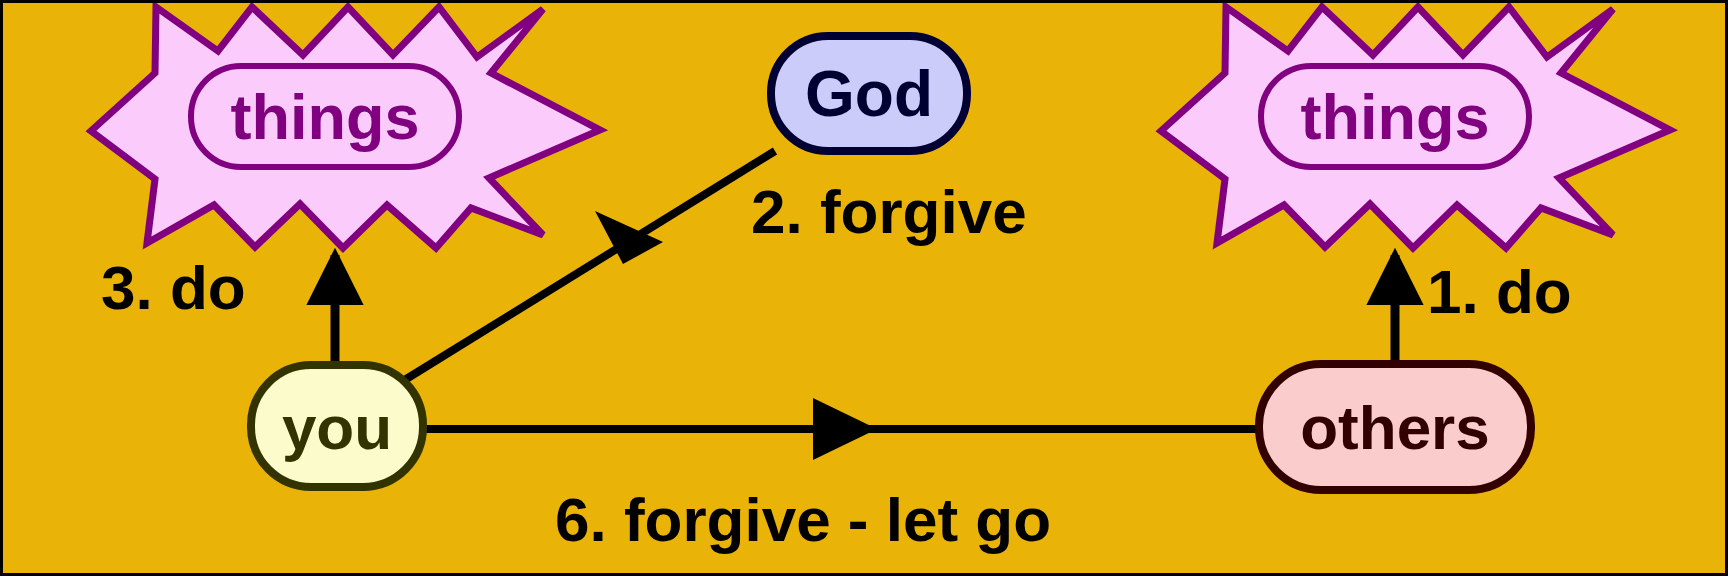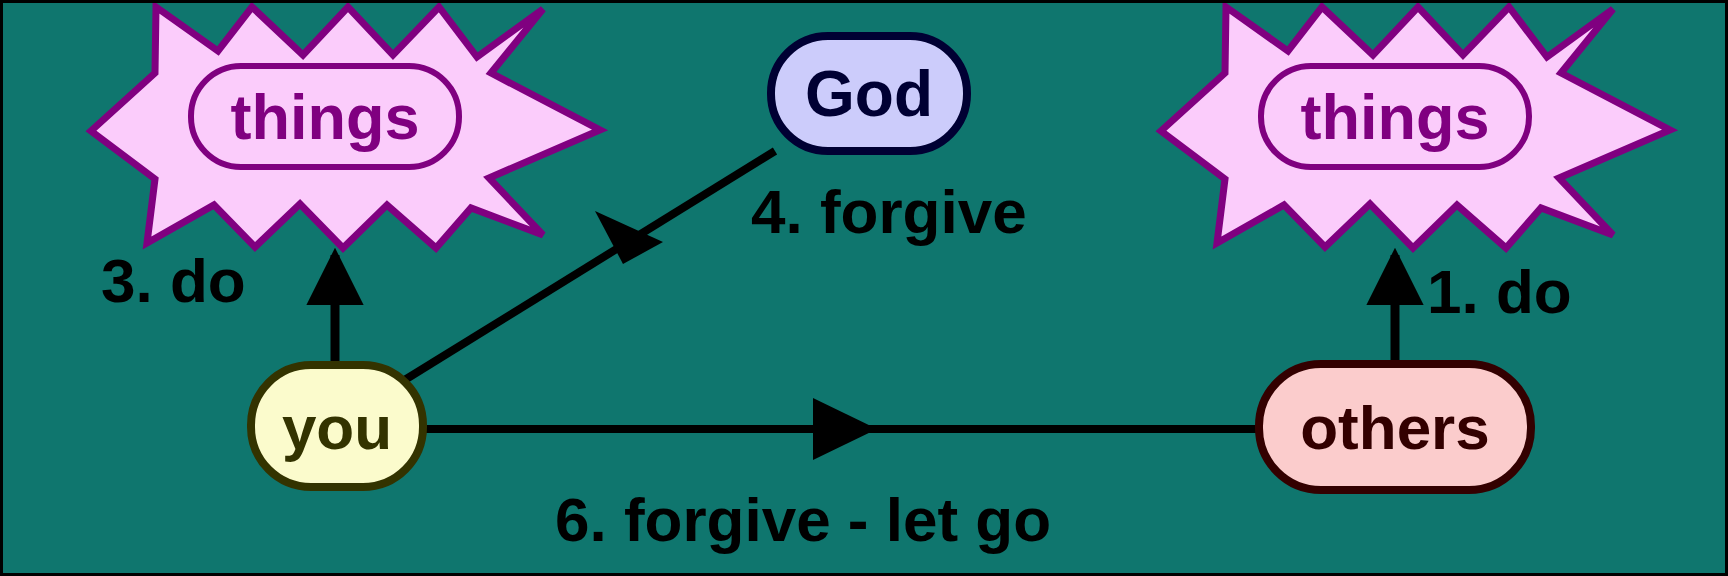--- a/index.html
+++ b/index.html
@@ -4,21 +4,21 @@
 <style>
   html, body {
     margin: 0;
     padding: 0;
     background: #ffffff;
   }
   #canvas {
     position: relative;
     width: 1728px;
     height: 576px;
-    background: #0f766e;
+    background: #eab308;
     border: 3px solid #000000;
     box-sizing: border-box;
     overflow: hidden;
     font-family: "Liberation Sans", sans-serif;
     padding-left: 16px;
   }
   svg.layer {
     position: absolute;
     left: 0;
     top: 0;
@@ -26,21 +26,21 @@
     height: 576px;
   }
   .lbl {
     position: absolute;
     font-family: "Liberation Sans", sans-serif;
     font-weight: bold;
     color: #000000;
     white-space: nowrap;
     line-height: 1;
   }
-  #label-3do   { left: 98px;  top: 247px; font-size: 62px; }
+  #label-3do   { left: 98px;  top: 254px; font-size: 62px; }
   #label-4forgive { left: 748px; top: 178px; font-size: 62px; }
   #label-1do   { left: 1424px; top: 258px; font-size: 62px; }
   #label-2forgive { left: 552px; top: 486px; font-size: 62px; }
 
   .node-text {
     font-family: "Liberation Sans", sans-serif;
     font-weight: bold;
     dominant-baseline: central;
     text-anchor: middle;
   }
@@ -102,19 +102,19 @@
     </g>
 
     <g>
       <rect x="1256" y="361" width="272" height="126" rx="62" ry="62" fill="#fbcccc" stroke="#330000" stroke-width="8"></rect>
       <text class="node-text" x="1392" y="424" font-size="62" fill="#330000">others</text>
     </g>
   </svg>
 
   <div class="lbl" id="label-3do">3. do</div>
 
-  <div class="lbl" id="label-4forgive">4. forgive</div>
+  <div class="lbl" id="label-4forgive">2. forgive</div>
 
   <div class="lbl" id="label-1do">1. do</div>
 
   <div class="lbl" id="label-2forgive">6. forgive - let go</div>
 
 </div>
 
 </body></html>

